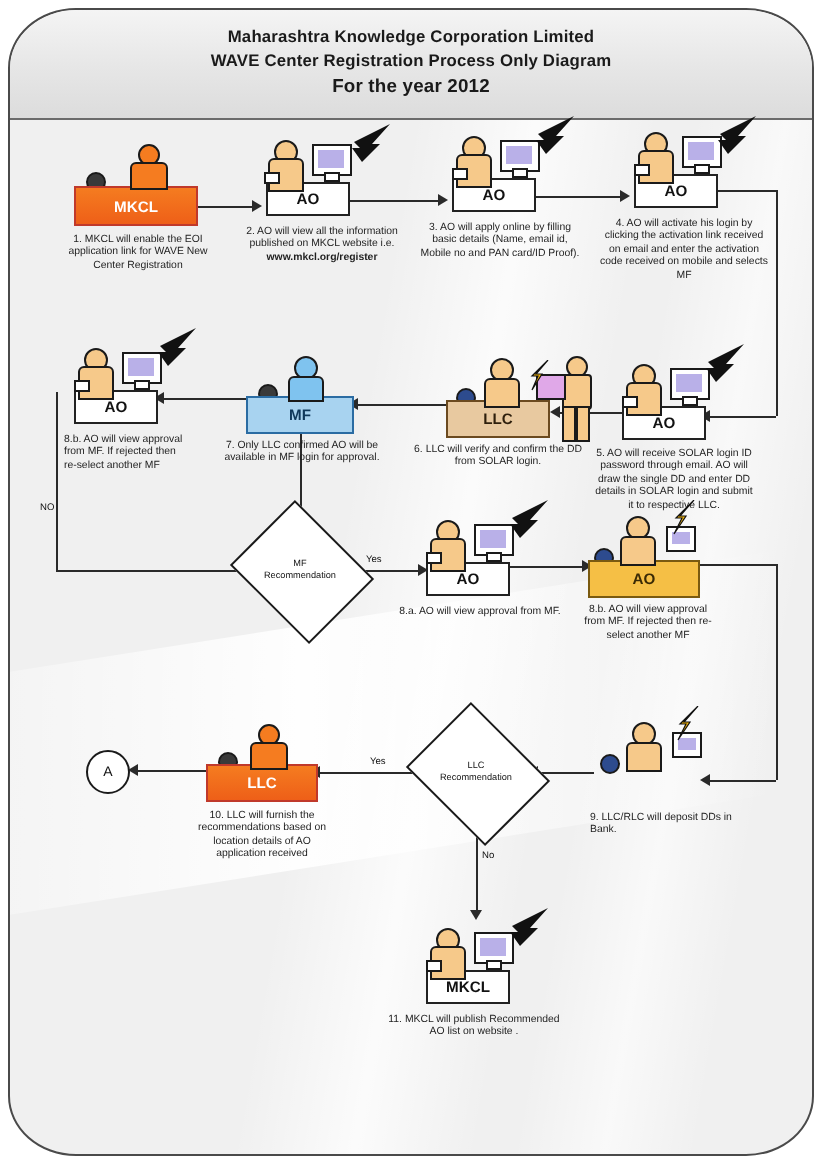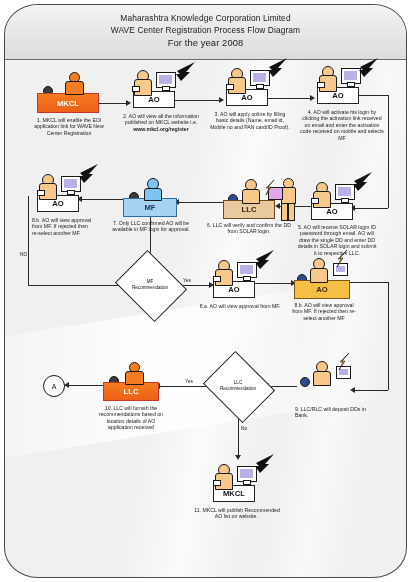--- a/index.html
+++ b/index.html
@@ -29,21 +29,21 @@
   
   #header{
     position:absolute;left:0;top:0;width:401px;height:55px;
     background:linear-gradient(180deg,#f4f4f4 0%,#e6e6e6 55%,#dcdcdc 100%);
     border-bottom:1px solid #6b6b6b;
     border-radius:33px 33px 0 0 / 29px 29px 0 0;
     text-align:center;
     box-sizing:border-box;
     padding-top:8px;
   }
-  #header .ln{font-weight:normal;font-size:8.4px;color:#1a1a1a;line-height:11.5px;letter-spacing:.1px;}
+  #header .ln{font-weight:bold;font-size:8.4px;color:#1a1a1a;line-height:11.5px;letter-spacing:.1px;}
   #header .ln3{font-size:9.4px;padding-top:1px;}
 
   
   #canvas{position:absolute;left:0;top:55px;width:401px;height:517px;}
   .box{
     position:absolute;box-sizing:border-box;
     border:1px solid #1a1a1a;
     display:flex;align-items:center;justify-content:center;
     font-weight:bold;font-size:7.6px;color:#111;
     z-index:4;
@@ -105,22 +105,22 @@
 
 <div id="page">
   <div id="frame">
 
     <div class="gloss1"></div>
     <div class="gloss2"></div>
     <div class="gloss3"></div>
 
     <div id="header">
       <div class="ln">Maharashtra Knowledge Corporation Limited</div>
-      <div class="ln">WAVE Center Registration Process Flow Diagram</div>
-      <div class="ln ln3">For the year 2008</div>
+      <div class="ln">WAVE Center Registration Process Only Diagram</div>
+      <div class="ln ln3">For the year 2012</div>
     </div>
 
     <div id="canvas">
 
       <div class="fig" style="left:55px;top:12px;width:26px;height:22px;">
         <div class="head" style="left:9px;top:0;width:9px;height:9px;background:#f57c20;"></div>
         <div class="torso" style="left:5px;top:9px;width:17px;height:12px;background:#f57c20;border-radius:3px 3px 0 0;"></div>
       </div>
       <div class="globe" style="left:38px;top:26px;width:8px;height:8px;background:#3a3a3a;"></div>
       <div class="box mkcl" style="left:32px;top:33px;width:62px;height:20px;">

